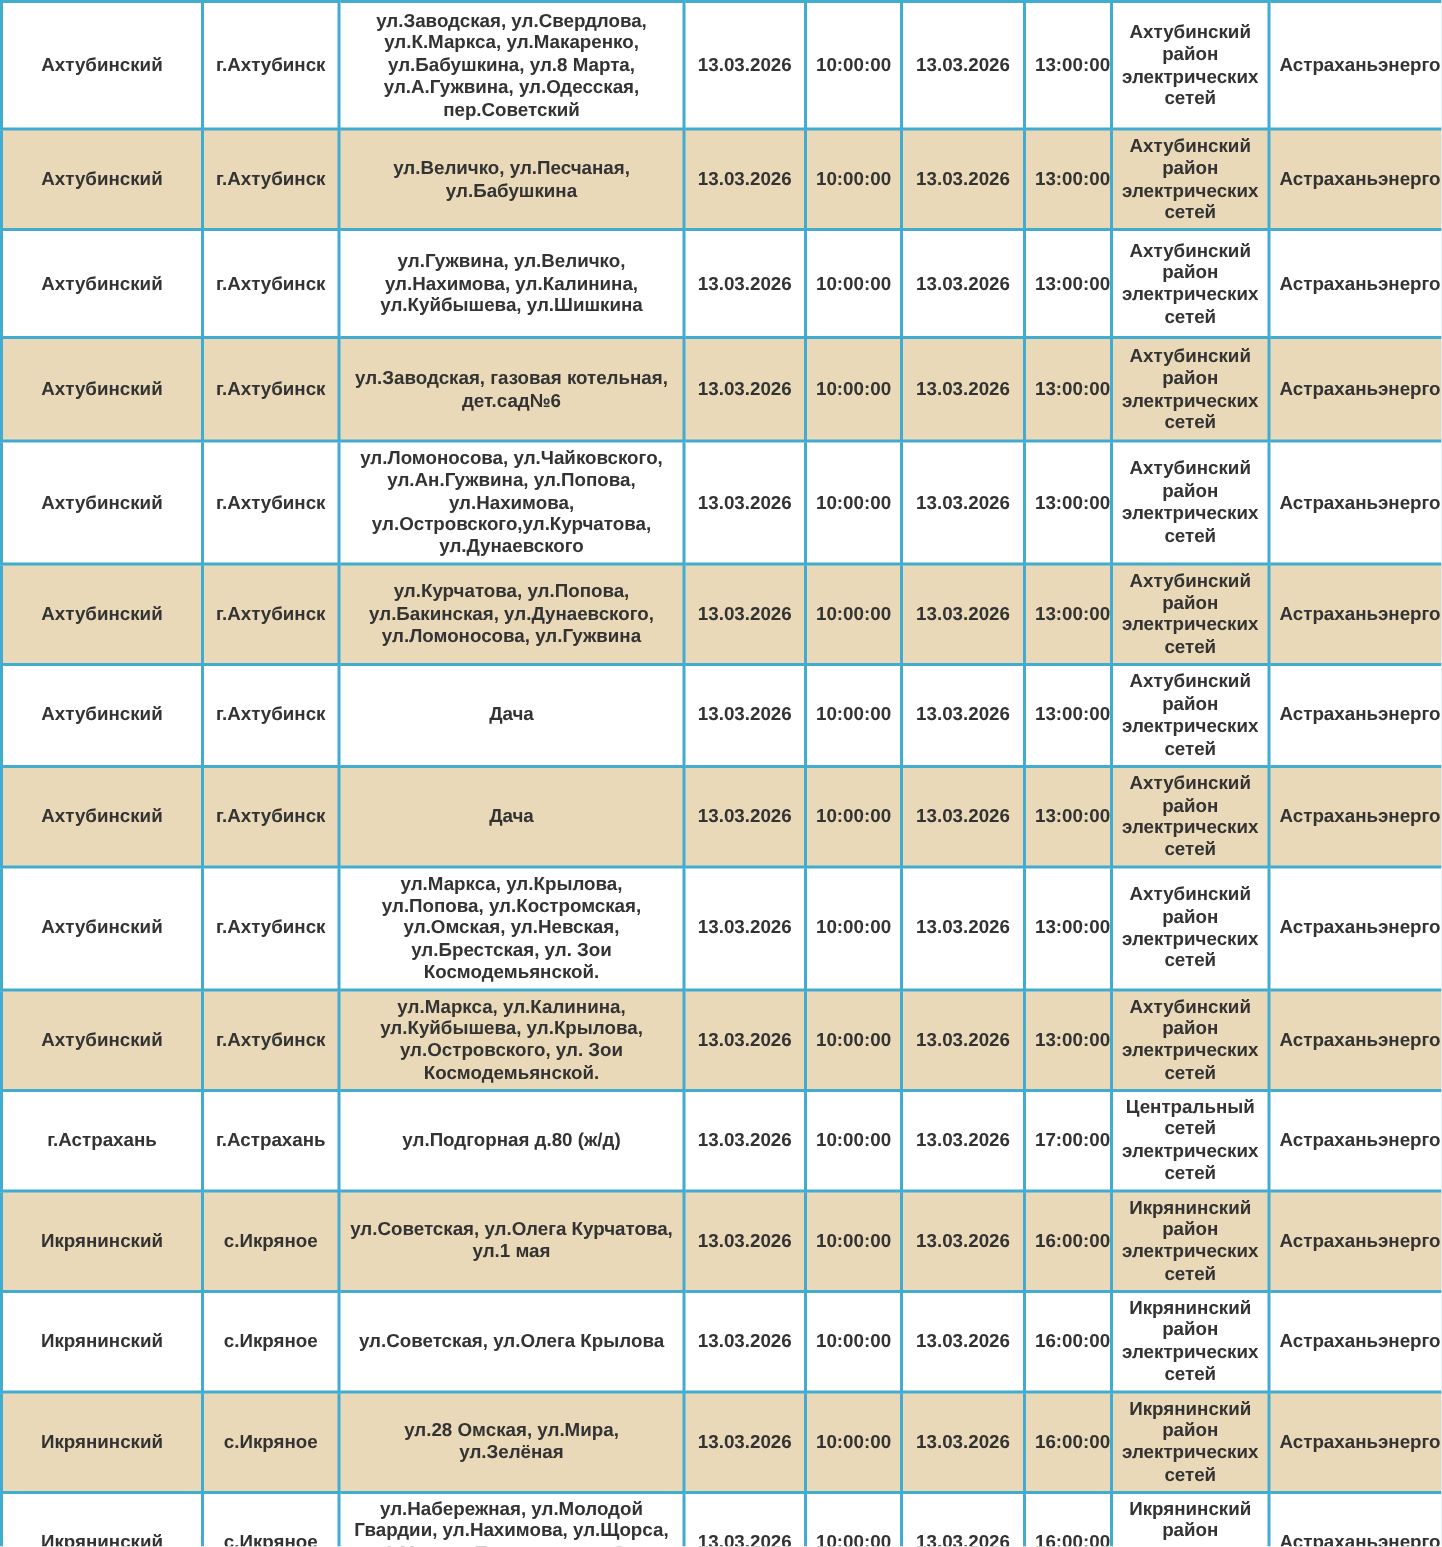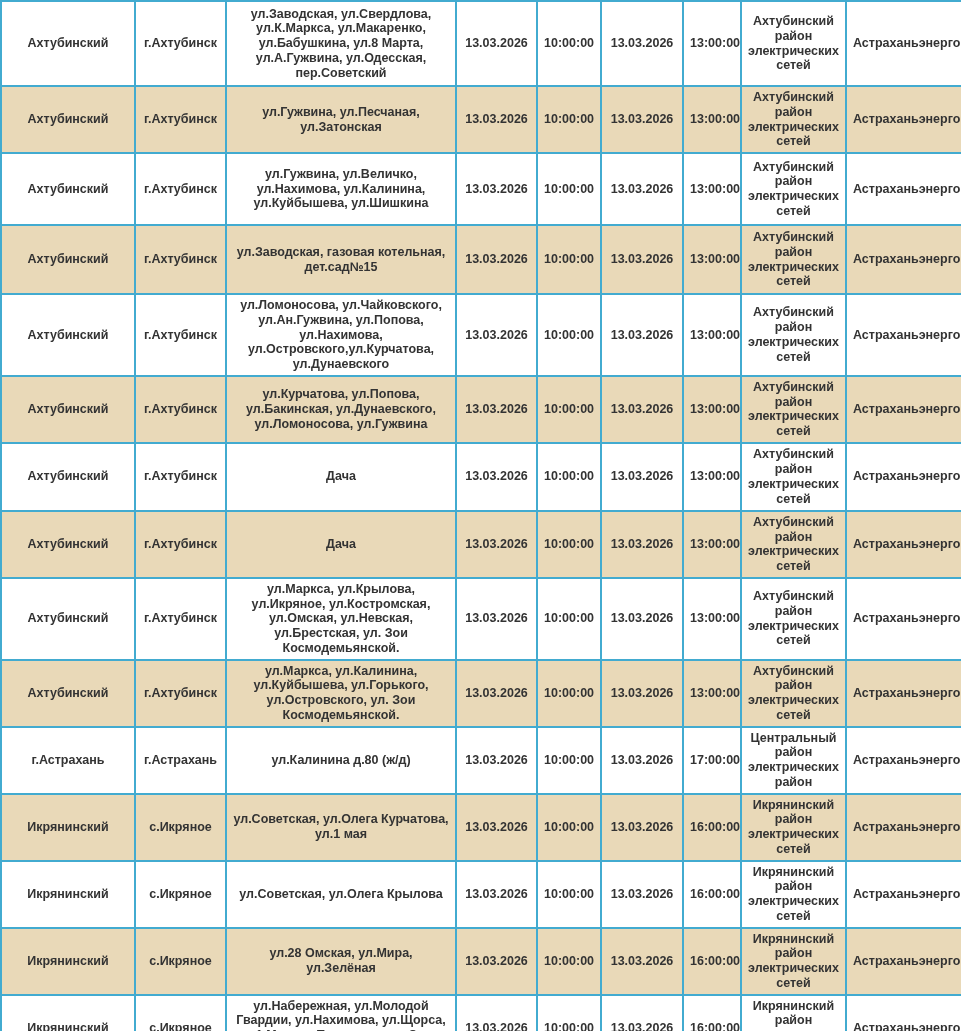--- a/index.html
+++ b/index.html
@@ -62,21 +62,21 @@
           <td class="col-date_start">13.03.2026</td>
           <td class="col-time_start">10:00:00</td>
           <td class="col-date_end">13.03.2026</td>
           <td class="col-time_end">13:00:00</td>
           <td class="col-network">Ахтубинский район электрических сетей</td>
           <td class="col-company">Астраханьэнерго</td>
         </tr>
         <tr style="height: 57px;">
           <td class="col-district">Ахтубинский</td>
           <td class="col-settlement">г.Ахтубинск</td>
-          <td class="col-streets">ул.Гужвина, ул.Песчаная, ул.Затонская</td>
+          <td class="col-streets">ул.Величко, ул.Песчаная, ул.Бабушкина</td>
           <td class="col-date_start">13.03.2026</td>
           <td class="col-time_start">10:00:00</td>
           <td class="col-date_end">13.03.2026</td>
           <td class="col-time_end">13:00:00</td>
           <td class="col-network">Ахтубинский район электрических сетей</td>
           <td class="col-company">Астраханьэнерго</td>
         </tr>
         <tr style="height: 72px;">
           <td class="col-district">Ахтубинский</td>
           <td class="col-settlement">г.Ахтубинск</td>
@@ -84,21 +84,21 @@
           <td class="col-date_start">13.03.2026</td>
           <td class="col-time_start">10:00:00</td>
           <td class="col-date_end">13.03.2026</td>
           <td class="col-time_end">13:00:00</td>
           <td class="col-network">Ахтубинский район электрических сетей</td>
           <td class="col-company">Астраханьэнерго</td>
         </tr>
         <tr style="height: 69px;">
           <td class="col-district">Ахтубинский</td>
           <td class="col-settlement">г.Ахтубинск</td>
-          <td class="col-streets">ул.Заводская, газовая котельная, дет.сад№15</td>
+          <td class="col-streets">ул.Заводская, газовая котельная, дет.сад№6</td>
           <td class="col-date_start">13.03.2026</td>
           <td class="col-time_start">10:00:00</td>
           <td class="col-date_end">13.03.2026</td>
           <td class="col-time_end">13:00:00</td>
           <td class="col-network">Ахтубинский район электрических сетей</td>
           <td class="col-company">Астраханьэнерго</td>
         </tr>
         <tr style="height: 78px;">
           <td class="col-district">Ахтубинский</td>
           <td class="col-settlement">г.Ахтубинск</td>
@@ -139,48 +139,48 @@
           <td class="col-date_start">13.03.2026</td>
           <td class="col-time_start">10:00:00</td>
           <td class="col-date_end">13.03.2026</td>
           <td class="col-time_end">13:00:00</td>
           <td class="col-network">Ахтубинский район электрических сетей</td>
           <td class="col-company">Астраханьэнерго</td>
         </tr>
         <tr style="height: 66px;">
           <td class="col-district">Ахтубинский</td>
           <td class="col-settlement">г.Ахтубинск</td>
-          <td class="col-streets">ул.Маркса, ул.Крылова, ул.Икряное, ул.Костромская, ул.Омская, ул.Невская, ул.Брестская, ул. Зои Космодемьянской.</td>
-          <td class="col-date_start">13.03.2026</td>
-          <td class="col-time_start">10:00:00</td>
-          <td class="col-date_end">13.03.2026</td>
-          <td class="col-time_end">13:00:00</td>
-          <td class="col-network">Ахтубинский район электрических сетей</td>
-          <td class="col-company">Астраханьэнерго</td>
-        </tr>
-        <tr style="height: 67px;">
-          <td class="col-district">Ахтубинский</td>
-          <td class="col-settlement">г.Ахтубинск</td>
-          <td class="col-streets">ул.Маркса, ул.Калинина, ул.Куйбышева, ул.Горького, ул.Островского, ул. Зои Космодемьянской.</td>
+          <td class="col-streets">ул.Маркса, ул.Крылова, ул.Попова, ул.Костромская, ул.Омская, ул.Невская, ул.Брестская, ул. Зои Космодемьянской.</td>
+          <td class="col-date_start">13.03.2026</td>
+          <td class="col-time_start">10:00:00</td>
+          <td class="col-date_end">13.03.2026</td>
+          <td class="col-time_end">13:00:00</td>
+          <td class="col-network">Ахтубинский район электрических сетей</td>
+          <td class="col-company">Астраханьэнерго</td>
+        </tr>
+        <tr style="height: 67px;">
+          <td class="col-district">Ахтубинский</td>
+          <td class="col-settlement">г.Ахтубинск</td>
+          <td class="col-streets">ул.Маркса, ул.Калинина, ул.Куйбышева, ул.Крылова, ул.Островского, ул. Зои Космодемьянской.</td>
           <td class="col-date_start">13.03.2026</td>
           <td class="col-time_start">10:00:00</td>
           <td class="col-date_end">13.03.2026</td>
           <td class="col-time_end">13:00:00</td>
           <td class="col-network">Ахтубинский район электрических сетей</td>
           <td class="col-company">Астраханьэнерго</td>
         </tr>
         <tr style="height: 67px;">
           <td class="col-district">г.Астрахань</td>
           <td class="col-settlement">г.Астрахань</td>
-          <td class="col-streets">ул.Калинина д.80 (ж/д)</td>
+          <td class="col-streets">ул.Подгорная д.80 (ж/д)</td>
           <td class="col-date_start">13.03.2026</td>
           <td class="col-time_start">10:00:00</td>
           <td class="col-date_end">13.03.2026</td>
           <td class="col-time_end">17:00:00</td>
-          <td class="col-network">Центральный район электрических район</td>
+          <td class="col-network">Центральный сетей электрических сетей</td>
           <td class="col-company">Астраханьэнерго</td>
         </tr>
         <tr style="height: 67px;">
           <td class="col-district">Икрянинский</td>
           <td class="col-settlement">с.Икряное</td>
           <td class="col-streets">ул.Советская, ул.Олега Курчатова, ул.1 мая</td>
           <td class="col-date_start">13.03.2026</td>
           <td class="col-time_start">10:00:00</td>
           <td class="col-date_end">13.03.2026</td>
           <td class="col-time_end">16:00:00</td>

